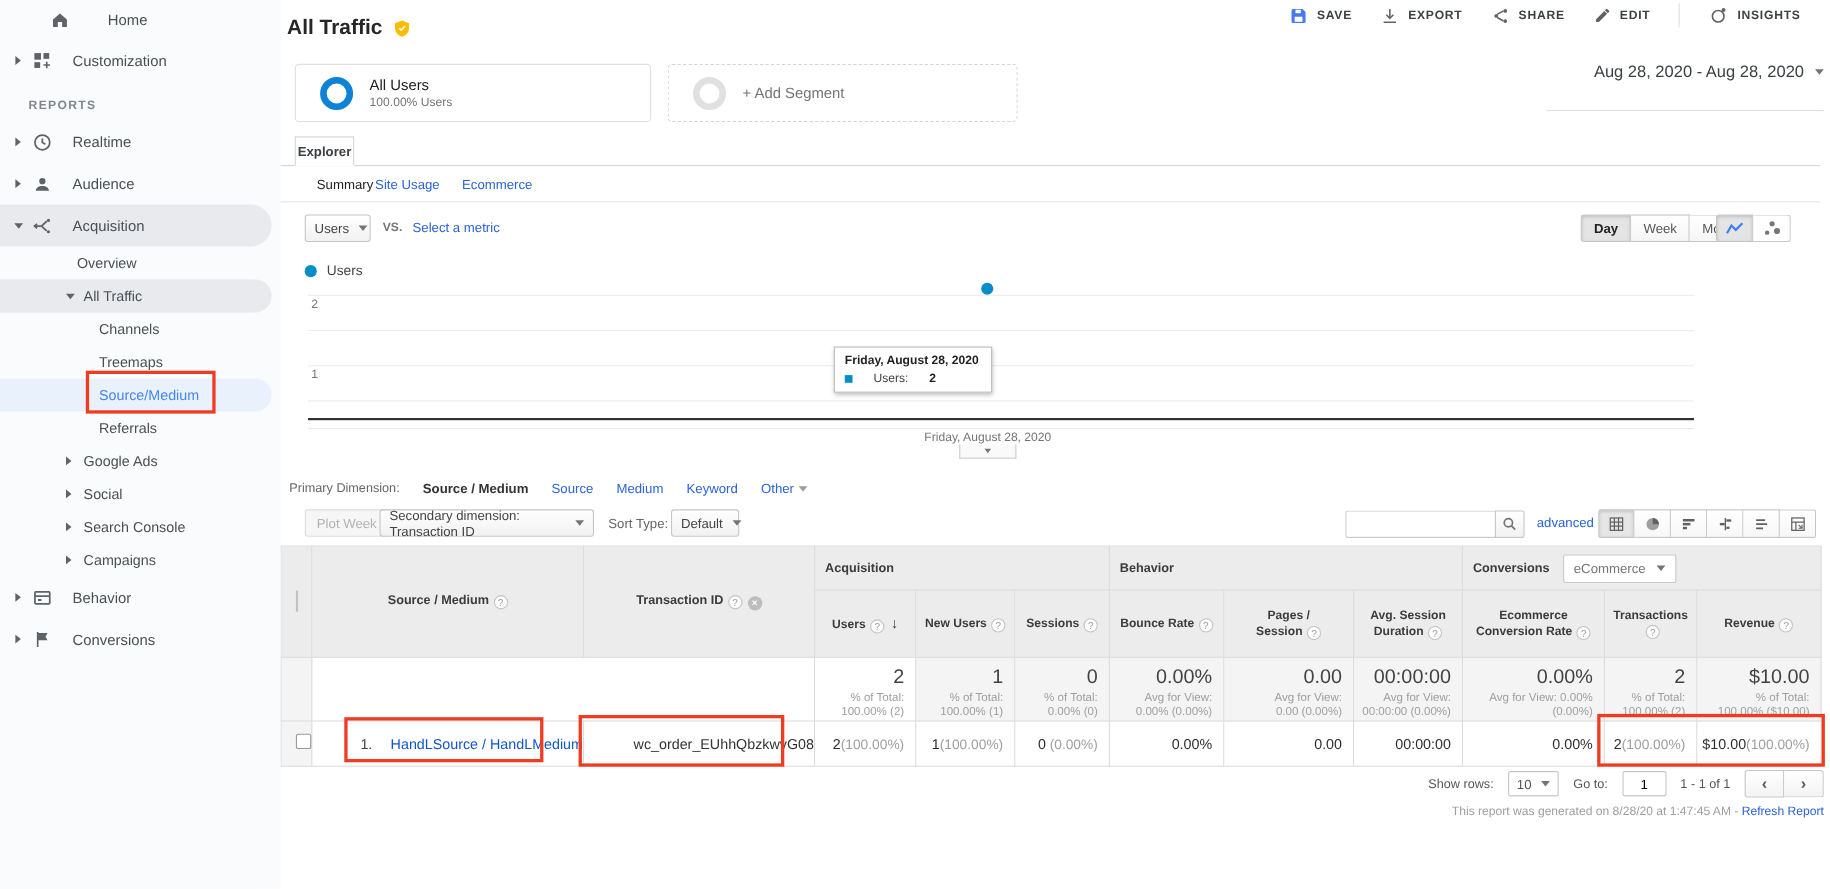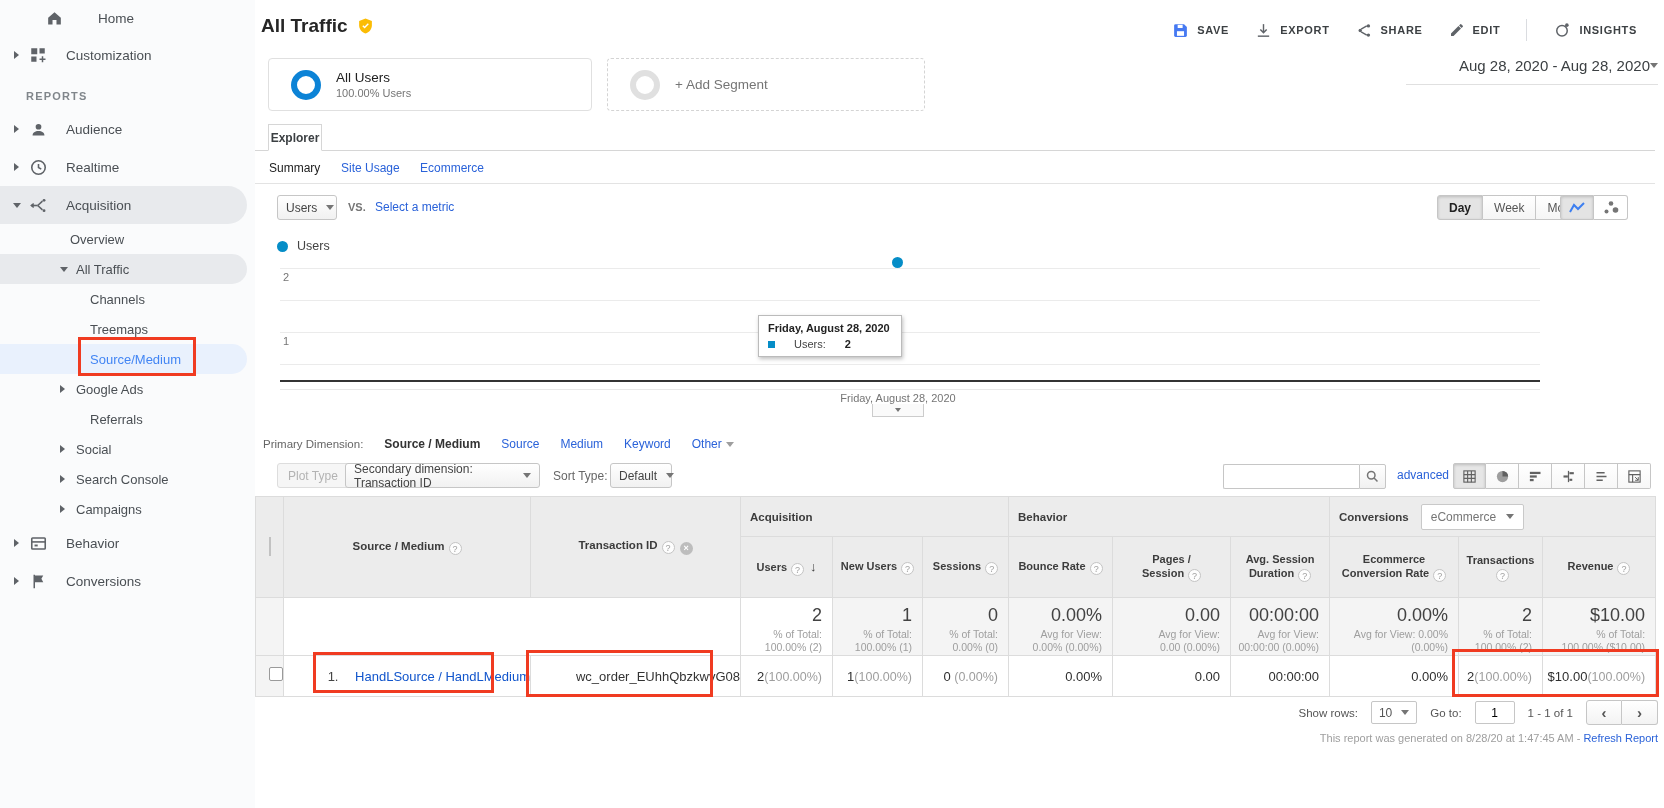--- a/index.html
+++ b/index.html
@@ -21,34 +21,34 @@
 .l3 { height:30px; font-size:13px; padding-left:90px; }
 .hl { background:#e8eaed; border-radius:0 19px 19px 0; }
 .sel { background:#e9f1fd; border-radius:0 19px 19px 0; }
 .sel .lbl { color:#4285f4; }
 .tri { width:0; height:0; border-top:4px solid transparent; border-bottom:4px solid transparent; border-left:5px solid #5f6368; }
 .tri.down { border-left:4px solid transparent; border-right:4px solid transparent; border-top:5px solid #5f6368; border-bottom:none; }
 
 
 .main { position:absolute; left:255px; top:0; width:1409px; height:100%; }
 .report-title { position:absolute; left:6px; top:15px; font-size:19px; font-weight:bold; color:#262626; display:flex; align-items:center; gap:9px; }
-.actions { position:absolute; right:27px; top:19px; display:flex; align-items:center; gap:26px; }
+.actions { position:absolute; right:27px; top:3px; display:flex; align-items:center; gap:26px; }
 .action { display:flex; align-items:center; gap:8px; font-size:11px; font-weight:bold; letter-spacing:.7px; color:#3c4043; cursor:pointer; }
 .v-div { width:1px; height:22px; background:#dadce0; }
 
 .seg-card { position:absolute; top:58px; height:53px; background:#fff; border:1px solid #e0e0e0; border-radius:4px; display:flex; align-items:center; cursor:pointer; }
 .seg-all { left:13px; width:324px; }
 .seg-add { left:352px; width:318px; border:1px dashed #d4d4d4; }
 .seg-ring { width:30px; height:30px; border-radius:50%; border:6px solid #0c83d6; margin-left:22px; }
 .seg-ring.gray { border-color:#e0e0e0; }
 .seg-txt { margin-left:15px; }
 .seg-title { font-size:13.5px; color:#212121; }
 .seg-sub { font-size:11px; color:#757575; margin-top:2px; }
 .seg-add-lbl { font-size:13.5px; color:#757575; margin-left:15px; }
-.date-range { position:absolute; top:57px; right:6px; width:252px; text-align:right; font-size:15px; color:#3c4043; padding-bottom:10px; border-bottom:1px solid #e0e0e0; cursor:pointer; display:flex; justify-content:flex-end; align-items:center; }
+.date-range { position:absolute; top:57px; right:6px; width:252px; text-align:right; font-size:15px; color:#3c4043; padding-bottom:26px; border-bottom:1px solid #e0e0e0; cursor:pointer; display:flex; justify-content:flex-end; align-items:center; gap:10px; }
 
 .explorer-tab { position:absolute; left:13px; top:124px; width:54px; height:27px; background:#fff; border:1px solid #d6d6d6; border-bottom:1px solid #fff; z-index:2; font-size:12px; font-weight:bold; color:#3c4043; display:flex; align-items:center; justify-content:center; cursor:pointer; }
 .hr1 { position:absolute; left:0; top:150px; width:1400px; height:1px; background:#d6d6d6; }
 .hr2 { position:absolute; left:0; top:183px; width:1400px; height:1px; background:#e3e3e3; }
 .subnav-item { position:absolute; top:161px; font-size:12px; cursor:pointer; }
 .subnav-item.on { color:#212121; }
 .subnav-item.link { color:#2a62d9; }
 
 .dd { display:inline-flex; align-items:center; justify-content:space-between; border:1px solid #c6c6c6; border-radius:3px; background:linear-gradient(#fff,#f1f1f1); font-size:12px; color:#444; padding:0 8px; height:25px; cursor:pointer; gap:9px; }
 .car { width:0; height:0; border-left:4px solid transparent; border-right:4px solid transparent; border-top:5px solid #757575; display:inline-block; }
@@ -187,38 +187,38 @@
           </svg>
       </span>
       <span class="lbl">Customization</span>
     </div>
     <div class="section-lbl">REPORTS</div>
     <div class="nav-row l0">
       <span class="tri-slot">
           <span class="tri"></span>
         </span>
       <span class="nav-icon">
+        <svg width="19" height="19" viewBox="0 0 24 24" fill="none" stroke="#5f6368" stroke-width="2">
+            <circle cx="12" cy="12" r="8.5"></circle>
+            <path d="M12 7.5V12l3.5 2"></path>
+          </svg>
+      </span>
+      <span class="lbl">Realtime</span>
+    </div>
+    <div class="nav-row l0">
+      <span class="tri-slot">
+          <span class="tri"></span>
+        </span>
+      <span class="nav-icon">
         <svg width="19" height="19" viewBox="0 0 24 24" fill="#5f6368">
             <circle cx="12" cy="8.5" r="3.6"></circle>
             <path d="M4.5 19.5c0-3.6 3.2-5.6 7.5-5.6s7.5 2 7.5 5.6z"></path>
           </svg>
       </span>
       <span class="lbl">Audience</span>
-    </div>
-    <div class="nav-row l0">
-      <span class="tri-slot">
-          <span class="tri"></span>
-        </span>
-      <span class="nav-icon">
-        <svg width="19" height="19" viewBox="0 0 24 24" fill="none" stroke="#5f6368" stroke-width="2">
-            <circle cx="12" cy="12" r="8.5"></circle>
-            <path d="M12 7.5V12l3.5 2"></path>
-          </svg>
-      </span>
-      <span class="lbl">Realtime</span>
     </div>
     <div class="nav-row l0 hl">
       <span class="tri-slot">
           <span class="tri down"></span>
         </span>
       <span class="nav-icon">
         <svg width="19" height="19" viewBox="0 0 24 24" fill="none" stroke="#5f6368" stroke-width="2">
             <path d="M3 12h8"></path>
             <path d="M11 12l6-5.5"></path>
             <path d="M11 12l6 5.5"></path>
@@ -240,28 +240,28 @@
     </div>
     <div class="nav-row l3">
       <span class="lbl">Channels</span>
     </div>
     <div class="nav-row l3">
       <span class="lbl">Treemaps</span>
     </div>
     <div class="nav-row l3 sel">
       <span class="lbl">Source/Medium</span>
     </div>
-    <div class="nav-row l2 witharrow">
-      <span class="tri-slot">
-          <span class="tri"></span>
-        </span>
-      <span class="lbl">Google Ads</span>
-    </div>
     <div class="nav-row l3">
       <span class="lbl">Referrals</span>
+    </div>
+    <div class="nav-row l2 witharrow">
+      <span class="tri-slot">
+          <span class="tri"></span>
+        </span>
+      <span class="lbl">Google Ads</span>
     </div>
     <div class="nav-row l2 witharrow">
       <span class="tri-slot">
           <span class="tri"></span>
         </span>
       <span class="lbl">Social</span>
     </div>
     <div class="nav-row l2 witharrow">
       <span class="tri-slot">
           <span class="tri"></span>
@@ -377,21 +377,21 @@
     </div>
     <div class="date-range">
       <span>Aug 28, 2020 - Aug 28, 2020</span>
       <span class="car"></span>
     </div>
 
     <div class="explorer-tab">
       <span>Explorer</span>
     </div>
     <div class="hr1"></div>
-    <span class="subnav-item on" style="left:14px">Summary</span>
+    <span class="subnav-item on" style="left:33px">Summary</span>
     <span class="subnav-item link" style="left:86px">Site Usage</span>
     <span class="subnav-item link" style="left:165px">Ecommerce</span>
     <div class="hr2"></div>
 
     <div class="dd users-dd">
       <span>Users</span>
       <span class="car"></span>
     </div>
     <span class="vs-lbl">VS.</span>
     <span class="select-metric">Select a metric</span>
@@ -447,21 +447,21 @@
       <span class="pd-active">Source / Medium</span>
       <span class="pd-link">Source</span>
       <span class="pd-link">Medium</span>
       <span class="pd-link">Keyword</span>
       <span class="pd-other">
         <span>Other</span>
         <span class="car"></span>
       </span>
     </div>
 
-    <div class="btn-disabled">Plot Type</div>
+    <div class="btn-disabled">Plot Week</div>
     <div class="dd sec-dd">
       <span>Secondary dimension: Transaction ID</span>
       <span class="car"></span>
     </div>
     <span class="sort-lbl">Sort Type:</span>
     <div class="dd sort-dd">
       <span>Default</span>
       <span class="car"></span>
     </div>
     <div class="search-box">

